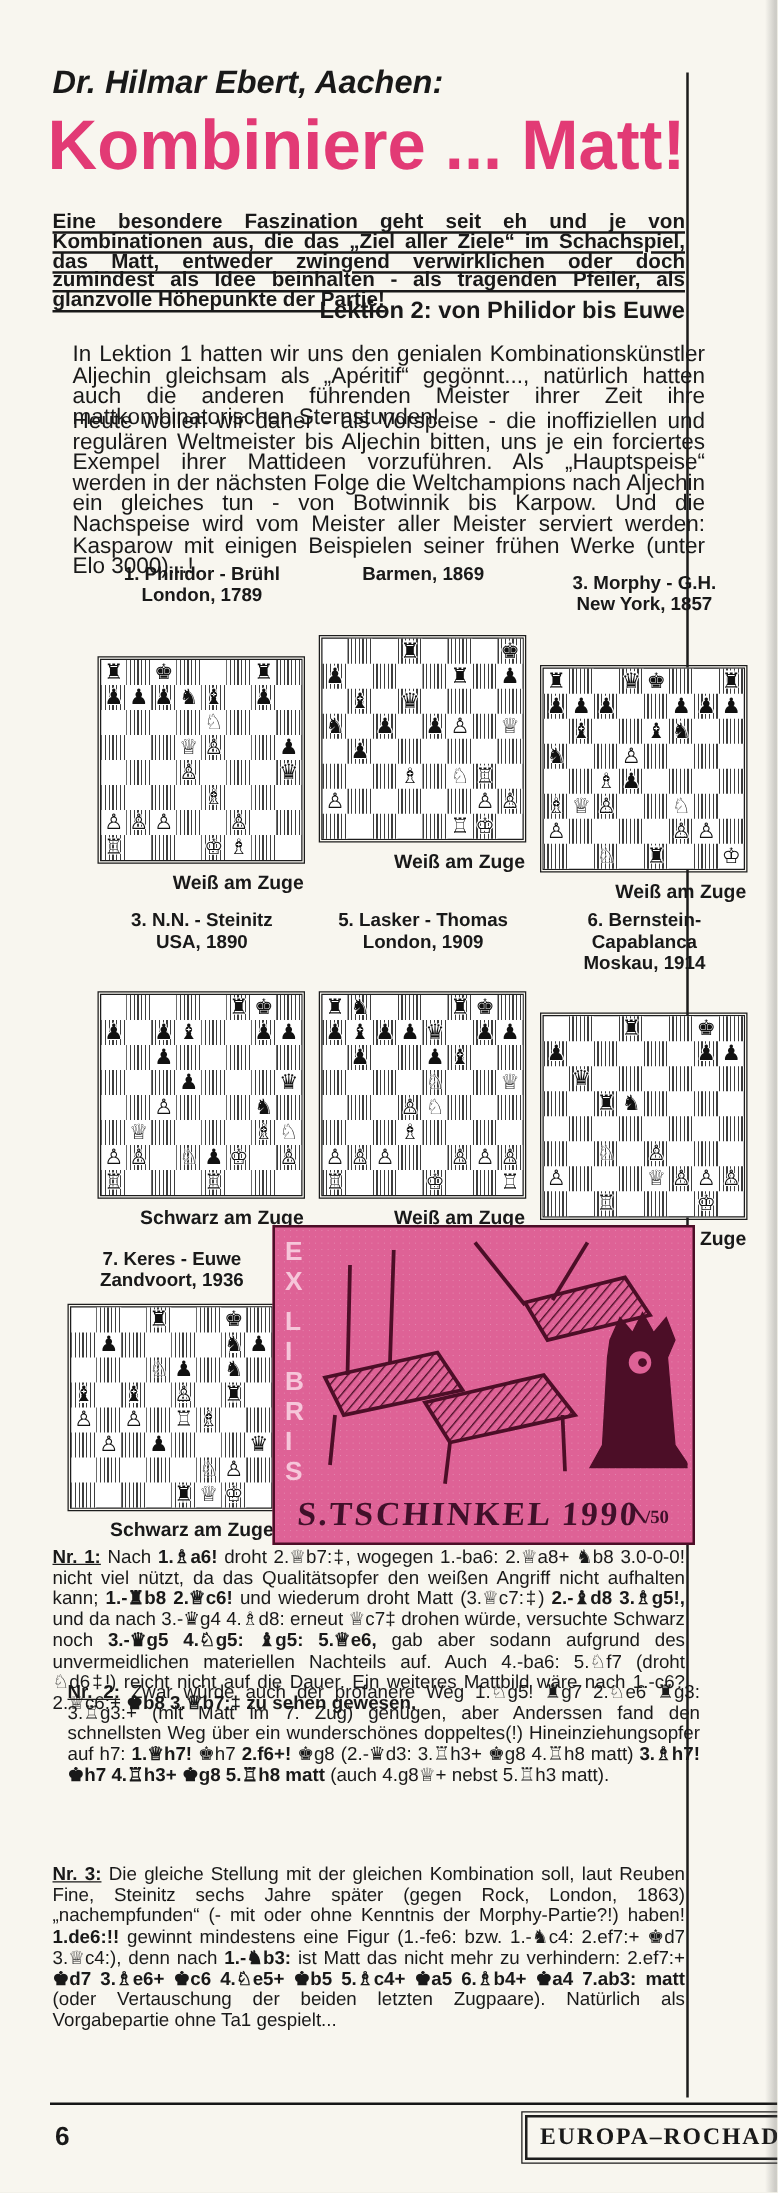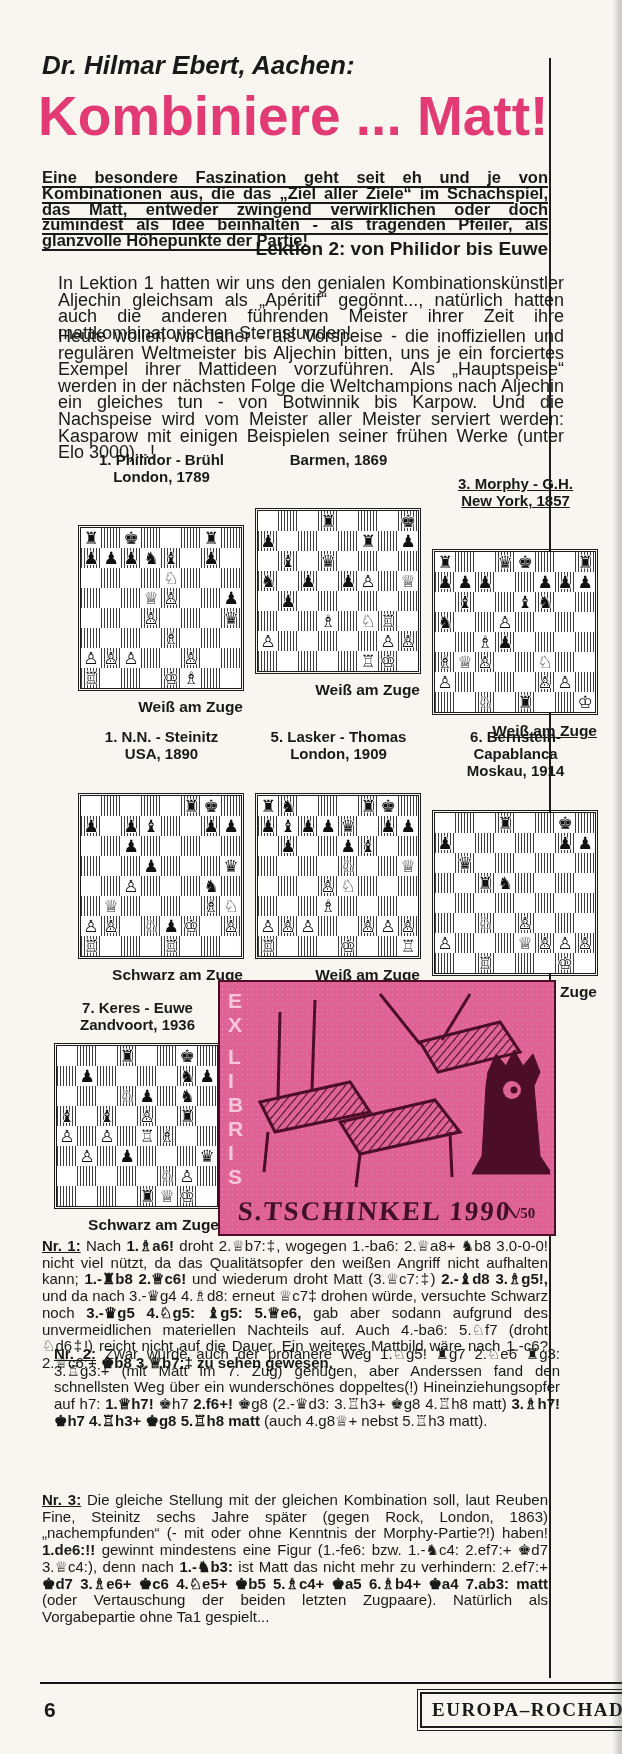--- a/index.html
+++ b/index.html
@@ -281,21 +281,21 @@
         <div class="sq">
           <span class="pc">♖</span>
         </div>
         <div class="sq dark">
           <span class="pc">♔</span>
         </div>
         <div class="sq"></div>
       </div>
       <div class="turn">Weiß am Zuge</div>
     </figure>
-  <figure class="fig row1" style="left:394px;top:459px;text-decoration:underline;">
+  <figure class="fig row1" style="left:394px;top:442px;">
       <div class="cap">3. Morphy - G.H.</div>
       <div class="cap">New York, 1857</div>
       <div class="board">
         <div class="sq">
           <span class="pc">♜</span>
         </div>
         <div class="sq dark"></div>
         <div class="sq"></div>
         <div class="sq dark">
           <span class="pc">♛</span>
@@ -407,21 +407,21 @@
         </div>
         <div class="sq"></div>
         <div class="sq dark"></div>
         <div class="sq">
           <span class="pc">♔</span>
         </div>
       </div>
       <div class="turn">Weiß am Zuge</div>
     </figure>
   <figure class="fig row2" style="left:40px;top:712px;">
-      <div class="cap">1. N.N. - Steinitz</div>
+      <div class="cap">3. N.N. - Steinitz</div>
       <div class="cap">USA, 1890</div>
       <div class="board">
         <div class="sq"></div>
         <div class="sq dark"></div>
         <div class="sq"></div>
         <div class="sq dark"></div>
         <div class="sq"></div>
         <div class="sq dark">
           <span class="pc">♜</span>
         </div>

